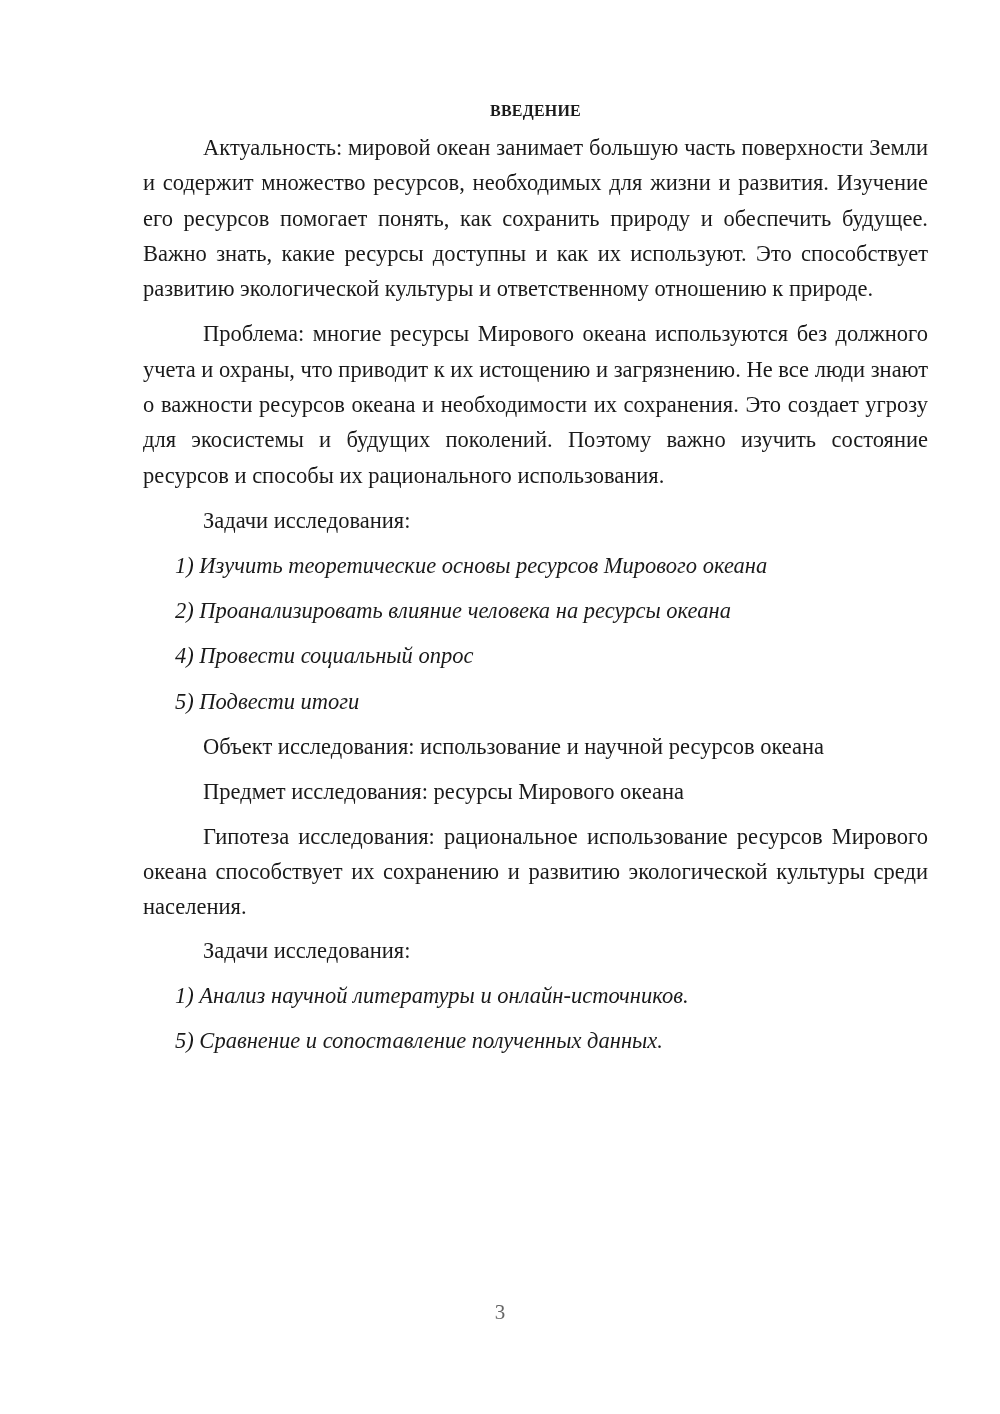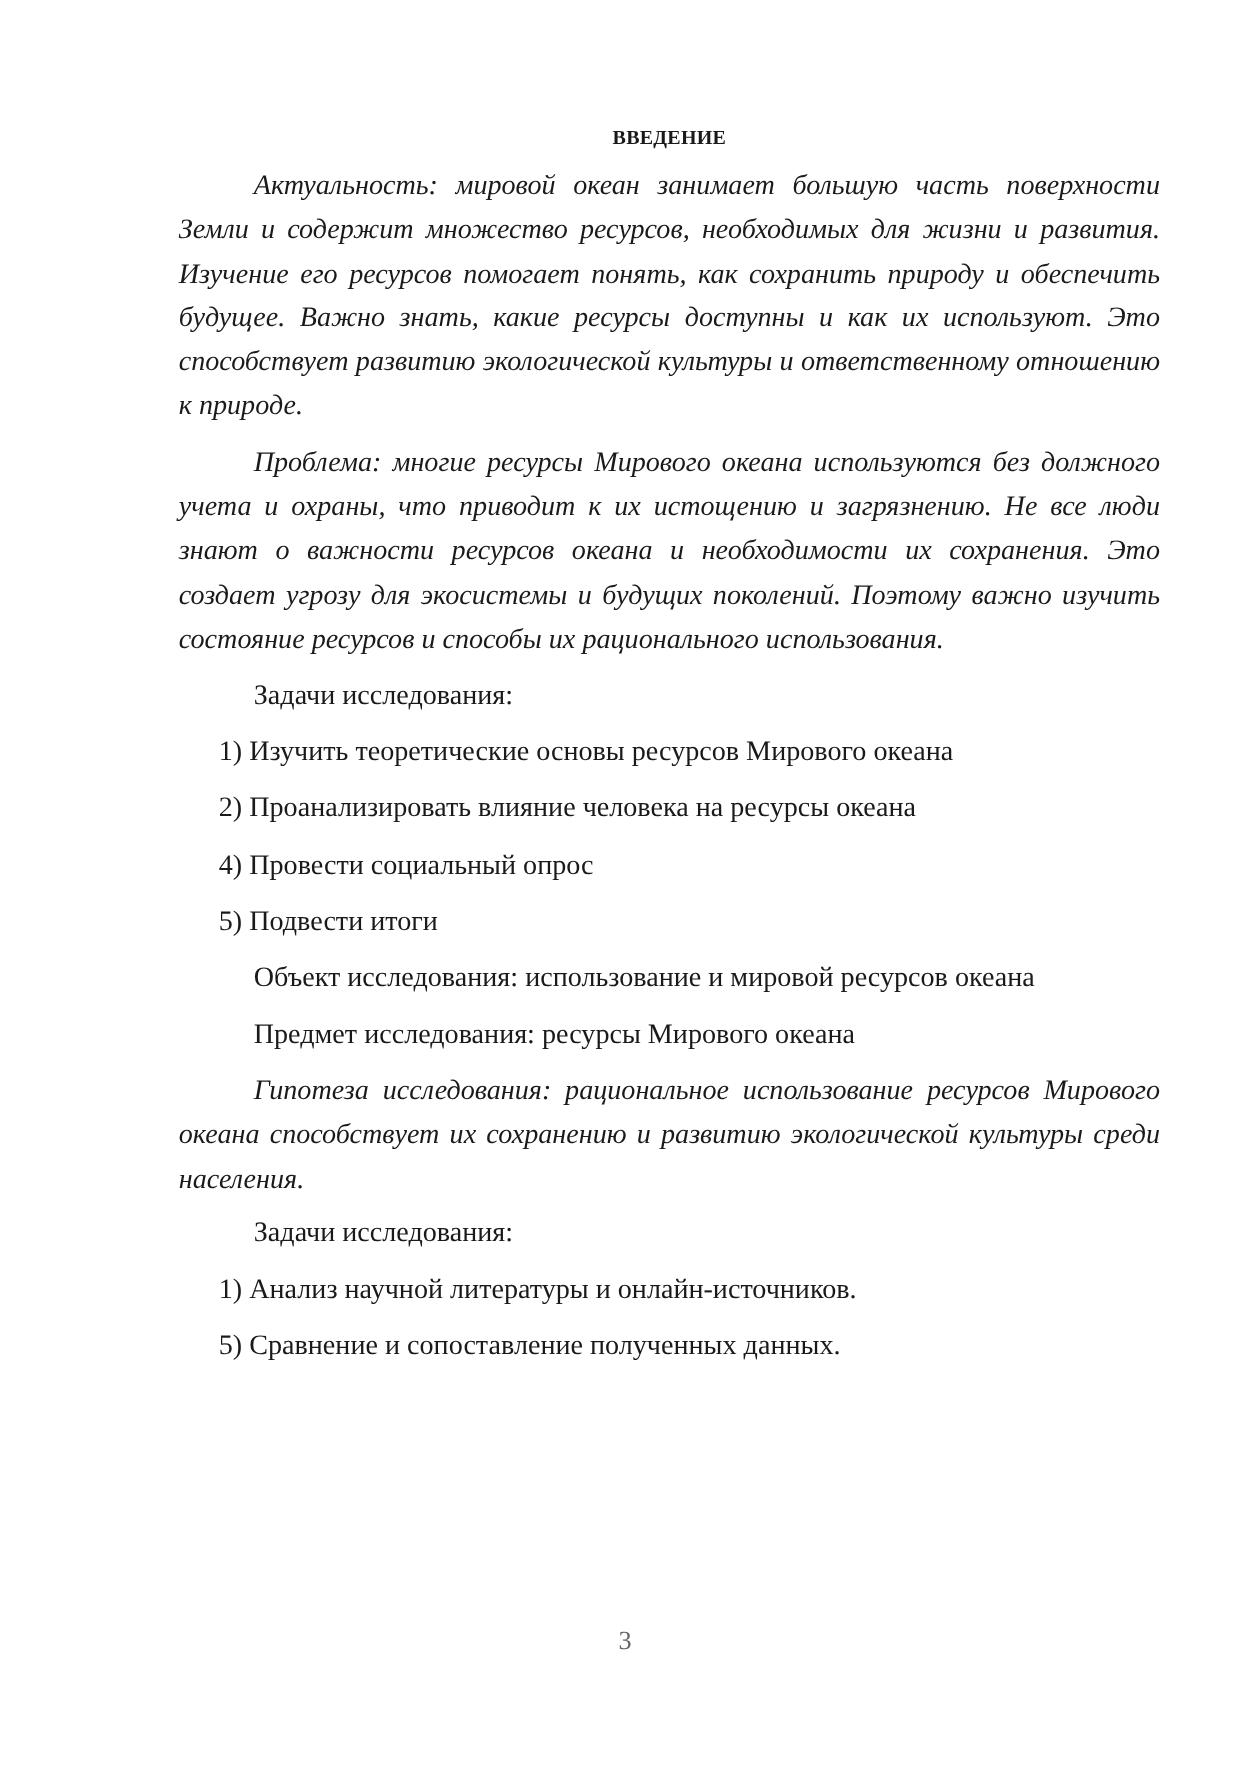--- a/index.html
+++ b/index.html
@@ -6,44 +6,44 @@
   body { width: 1000px; height: 1414px; position: relative; overflow: hidden; }
   .page {
     position: absolute; left: 143px; top: 92px; width: 785px;
     font-family: "Liberation Serif", "DejaVu Serif", serif;
     font-size: 22.5px; color: #1a1a1a; line-height: 35.3px;
   }
   .title {
     text-align: center; font-weight: bold; font-size: 16px;
     margin: 0 0 0 0; height: 38px; line-height: 38px; letter-spacing: 0.2px;
   }
-  .para { text-align: justify; text-indent: 60px; margin: 0 0 10px 0; font-style: italic; }
+  .para { text-align: justify; text-indent: 60px; margin: 0 0 10px 0; }
   .plain { text-indent: 60px; margin: 0; height: 45px; line-height: 35px; }
-  .item { padding-left: 32px; margin: 0; height: 45.2px; line-height: 35px; }
+  .item { padding-left: 32px; margin: 0; height: 45.2px; line-height: 35px; font-style: italic; }
   .pageno {
     position: absolute; left: 0; width: 1000px; top: 1300px; text-align: center;
     font-family: "Liberation Serif", "DejaVu Serif", serif; font-size: 21px; color: #666;
   }
 </style>
 </head>
 <body>
 
 <div class="page">
   <div class="title">ВВЕДЕНИЕ</div>
 
   <p class="para">Актуальность: мировой океан занимает большую часть поверхности Земли и содержит множество ресурсов, необходимых для жизни и развития. Изучение его ресурсов помогает понять, как сохранить природу и обеспечить будущее. Важно знать, какие ресурсы доступны и как их используют. Это способствует развитию экологической культуры и ответственному отношению к природе.</p>
   <p class="para">Проблема: многие ресурсы Мирового океана используются без должного учета и охраны, что приводит к их истощению и загрязнению. Не все люди знают о важности ресурсов океана и необходимости их сохранения. Это создает угрозу для экосистемы и будущих поколений. Поэтому важно изучить состояние ресурсов и способы их рационального использования.</p>
 
   <p class="plain">Задачи исследования:</p>
   <p class="item">1) Изучить теоретические основы ресурсов Мирового океана</p>
   <p class="item">2) Проанализировать влияние человека на ресурсы океана</p>
   <p class="item">4) Провести социальный опрос</p>
   <p class="item">5) Подвести итоги</p>
 
-  <p class="plain">Объект исследования: использование и мировой ресурсов океана</p>
+  <p class="plain">Объект исследования: использование и научной ресурсов океана</p>
   <p class="plain">Предмет исследования: ресурсы Мирового океана</p>
 
   <p class="para" style="margin-bottom:8px">Гипотеза исследования: рациональное использование ресурсов Мирового океана способствует их сохранению и развитию экологической культуры среди населения.</p>
 
   <p class="plain">Задачи исследования:</p>
   <p class="item">1) Анализ научной литературы и онлайн-источников.</p>
   <p class="item">5) Сравнение и сопоставление полученных данных.</p>
 </div>
 
 <div class="pageno">3</div>

